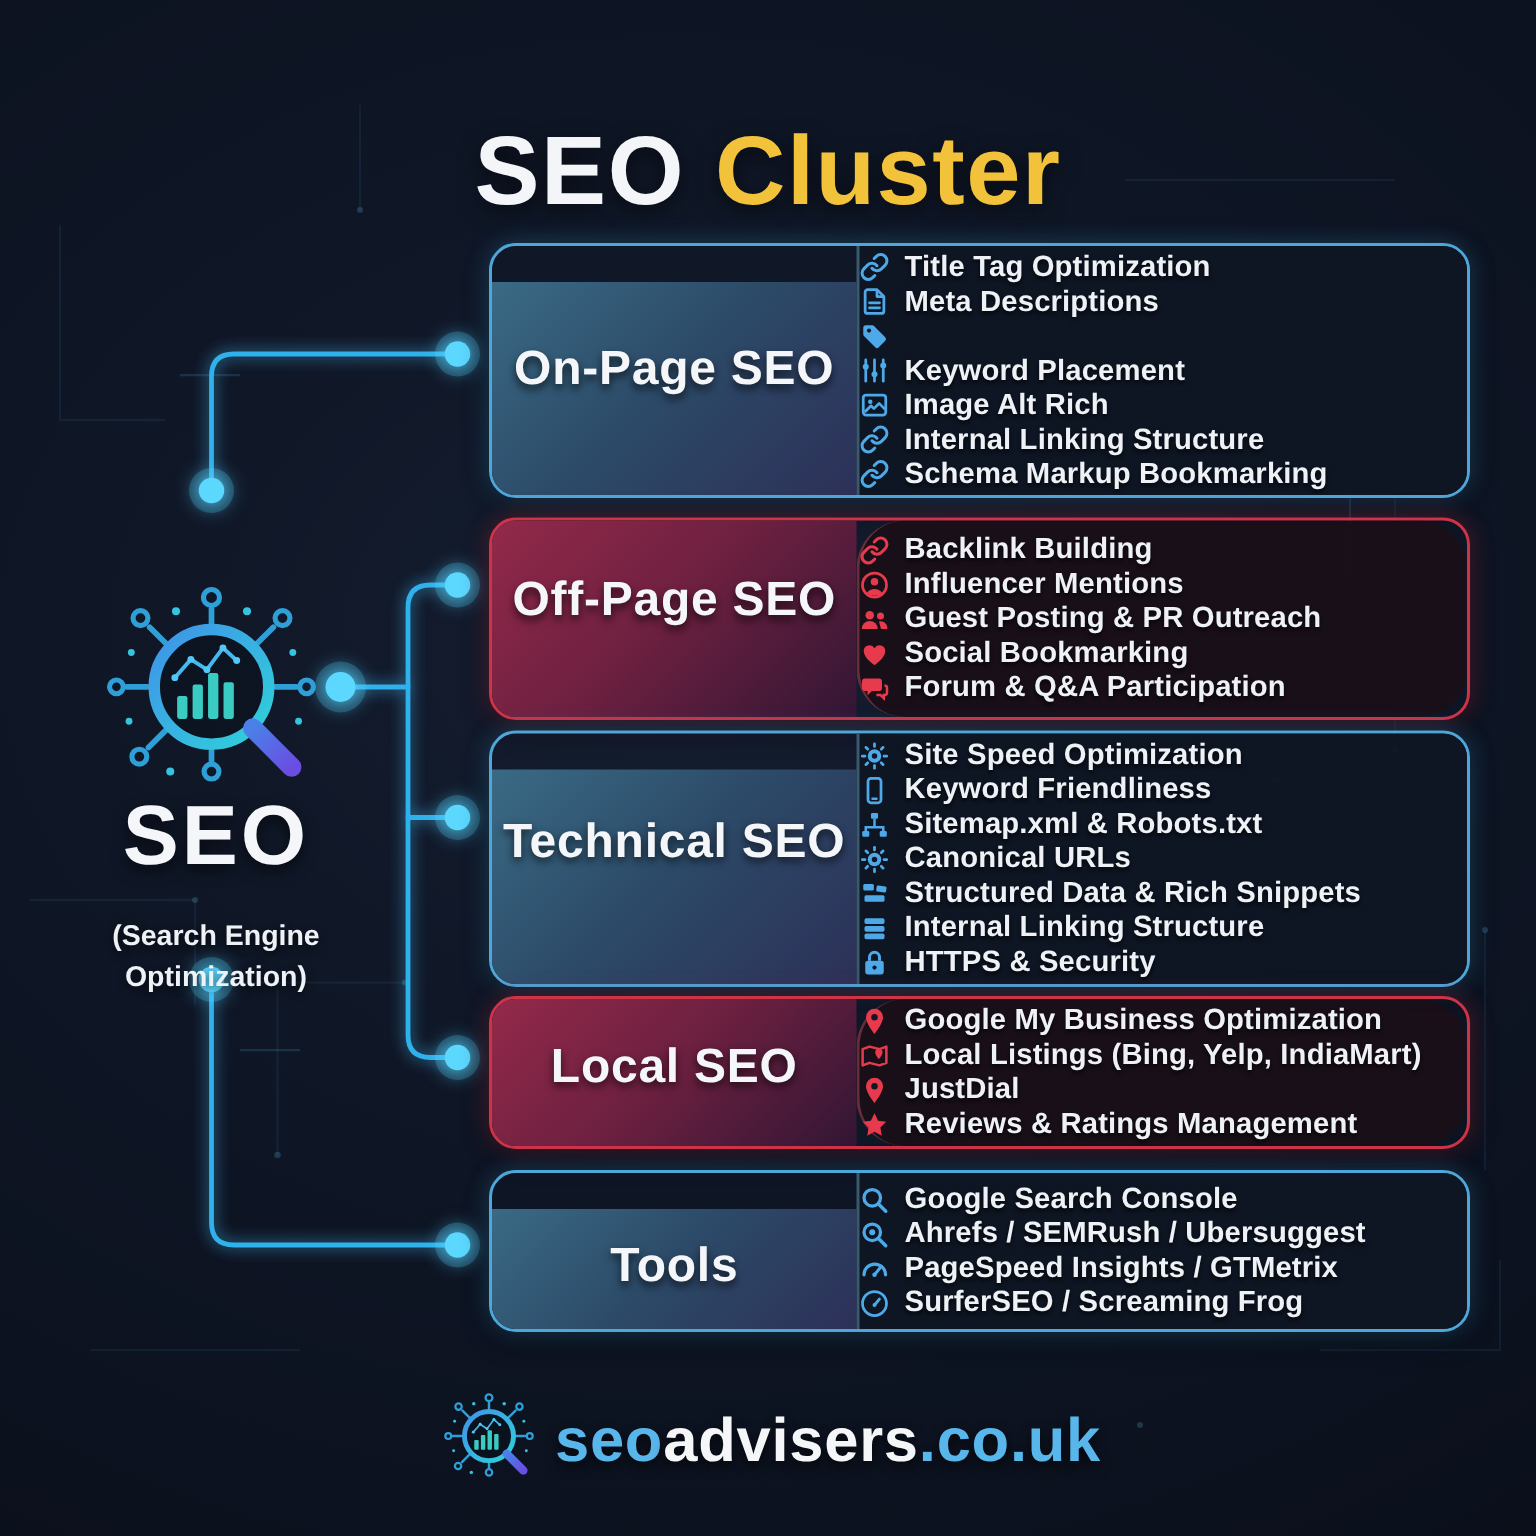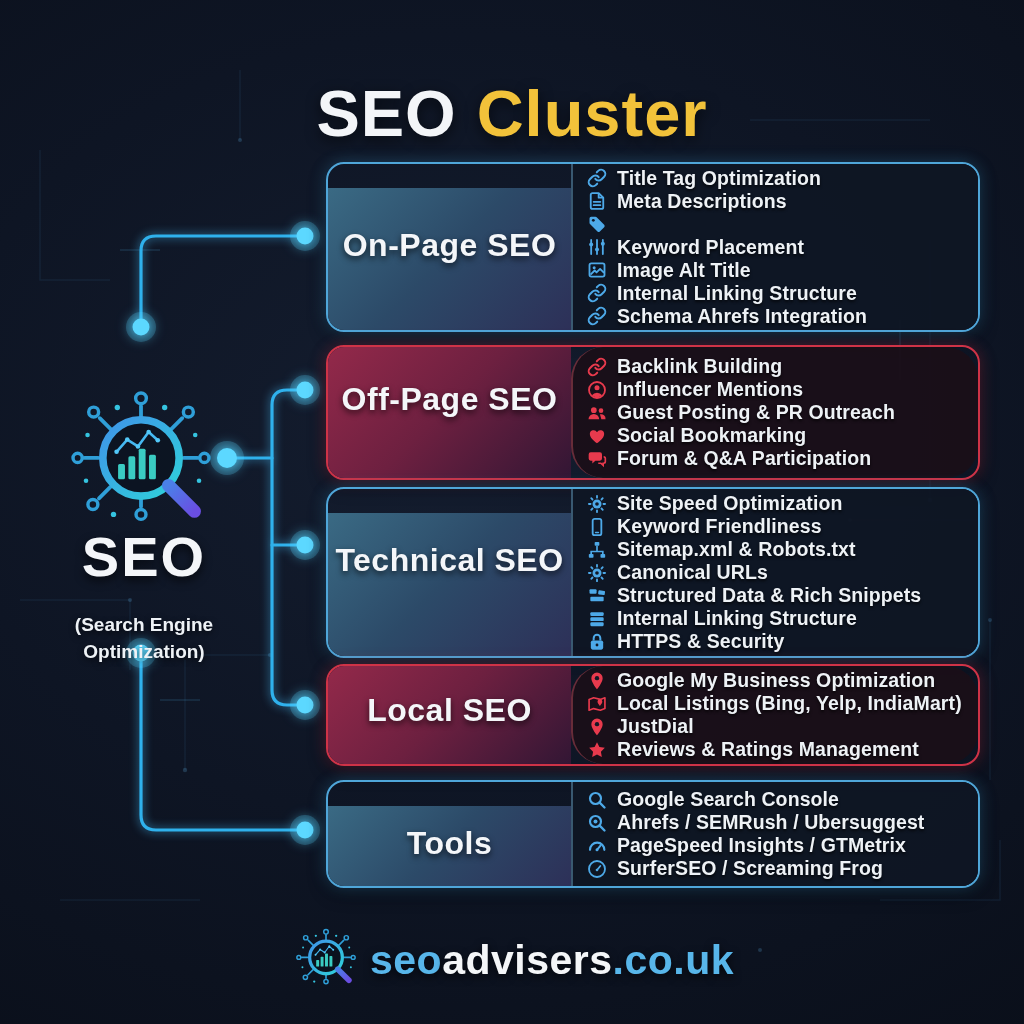--- a/index.html
+++ b/index.html
@@ -24,21 +24,21 @@
     text-shadow:0 4px 10px rgba(0,0,0,.65);}
   .hub-sub{margin-top:22px;font-size:19px;font-weight:700;line-height:27px;color:#eef2f6;
     text-shadow:0 2px 6px rgba(0,0,0,.65);}
 
   
   .section{position:absolute;left:326px;width:654px;border-radius:18px;border:2px solid;
     display:flex;overflow:hidden;z-index:2;box-sizing:border-box;}
   .title-area{flex:0 0 243px;display:flex;align-items:center;justify-content:center;}
   .section-title{margin:0;font-size:32px;font-weight:800;color:#f4f6f9;letter-spacing:.5px;
     text-shadow:0 3px 6px rgba(0,0,0,.65);white-space:nowrap;}
-  .items{flex:1;display:flex;flex-direction:column;justify-content:center;padding-left:14px;}
+  .items{flex:1;display:flex;flex-direction:column;justify-content:center;}
   .item{display:flex;align-items:center;height:23px;gap:10px;}
   .it-icon{width:20px;height:20px;flex:0 0 20px;}
   .item-label{font-size:19.5px;font-weight:700;color:#eef2f6;letter-spacing:.1px;
     white-space:nowrap;text-shadow:0 2px 3px rgba(0,0,0,.7);}
 
   .blue{border-color:#4fa6d9;box-shadow:0 0 16px rgba(64,170,230,.30),0 6px 18px rgba(0,0,0,.45);}
   .blue .title-area{background:linear-gradient(135deg,#3a6a84 0%,#2c4a68 48%,#2d3058 100%);margin-top:24px;}
   .blue .items{background:rgba(15,22,36,.95);border-left:2px solid rgba(130,200,240,.38);}
   .blue .it-icon{color:#4da9e8;}
   .red{border-color:#cf3347;box-shadow:0 0 16px rgba(215,55,80,.32),0 6px 18px rgba(0,0,0,.45);}
@@ -357,33 +357,33 @@
           <div class="item">
             <svg class="it-icon" viewBox="0 0 24 24">
               <use href="#i-sliders"></use>
             </svg>
             <span class="item-label">Keyword Placement</span>
           </div>
           <div class="item">
             <svg class="it-icon" viewBox="0 0 24 24">
               <use href="#i-image"></use>
             </svg>
-            <span class="item-label">Image Alt Title</span>
+            <span class="item-label">Image Alt Rich</span>
           </div>
           <div class="item">
             <svg class="it-icon" viewBox="0 0 24 24">
               <use href="#i-link"></use>
             </svg>
             <span class="item-label">Internal Linking Structure</span>
           </div>
           <div class="item">
             <svg class="it-icon" viewBox="0 0 24 24">
               <use href="#i-link"></use>
             </svg>
-            <span class="item-label">Schema Ahrefs Integration</span>
+            <span class="item-label">Schema Markup Bookmarking</span>
           </div>
         </div>
   </section>
 
   <section class="section red s1">
     <div class="title-area">
       <h2 class="section-title">Off-Page SEO</h2>
     </div>
     <div class="items">
           <div class="item">

